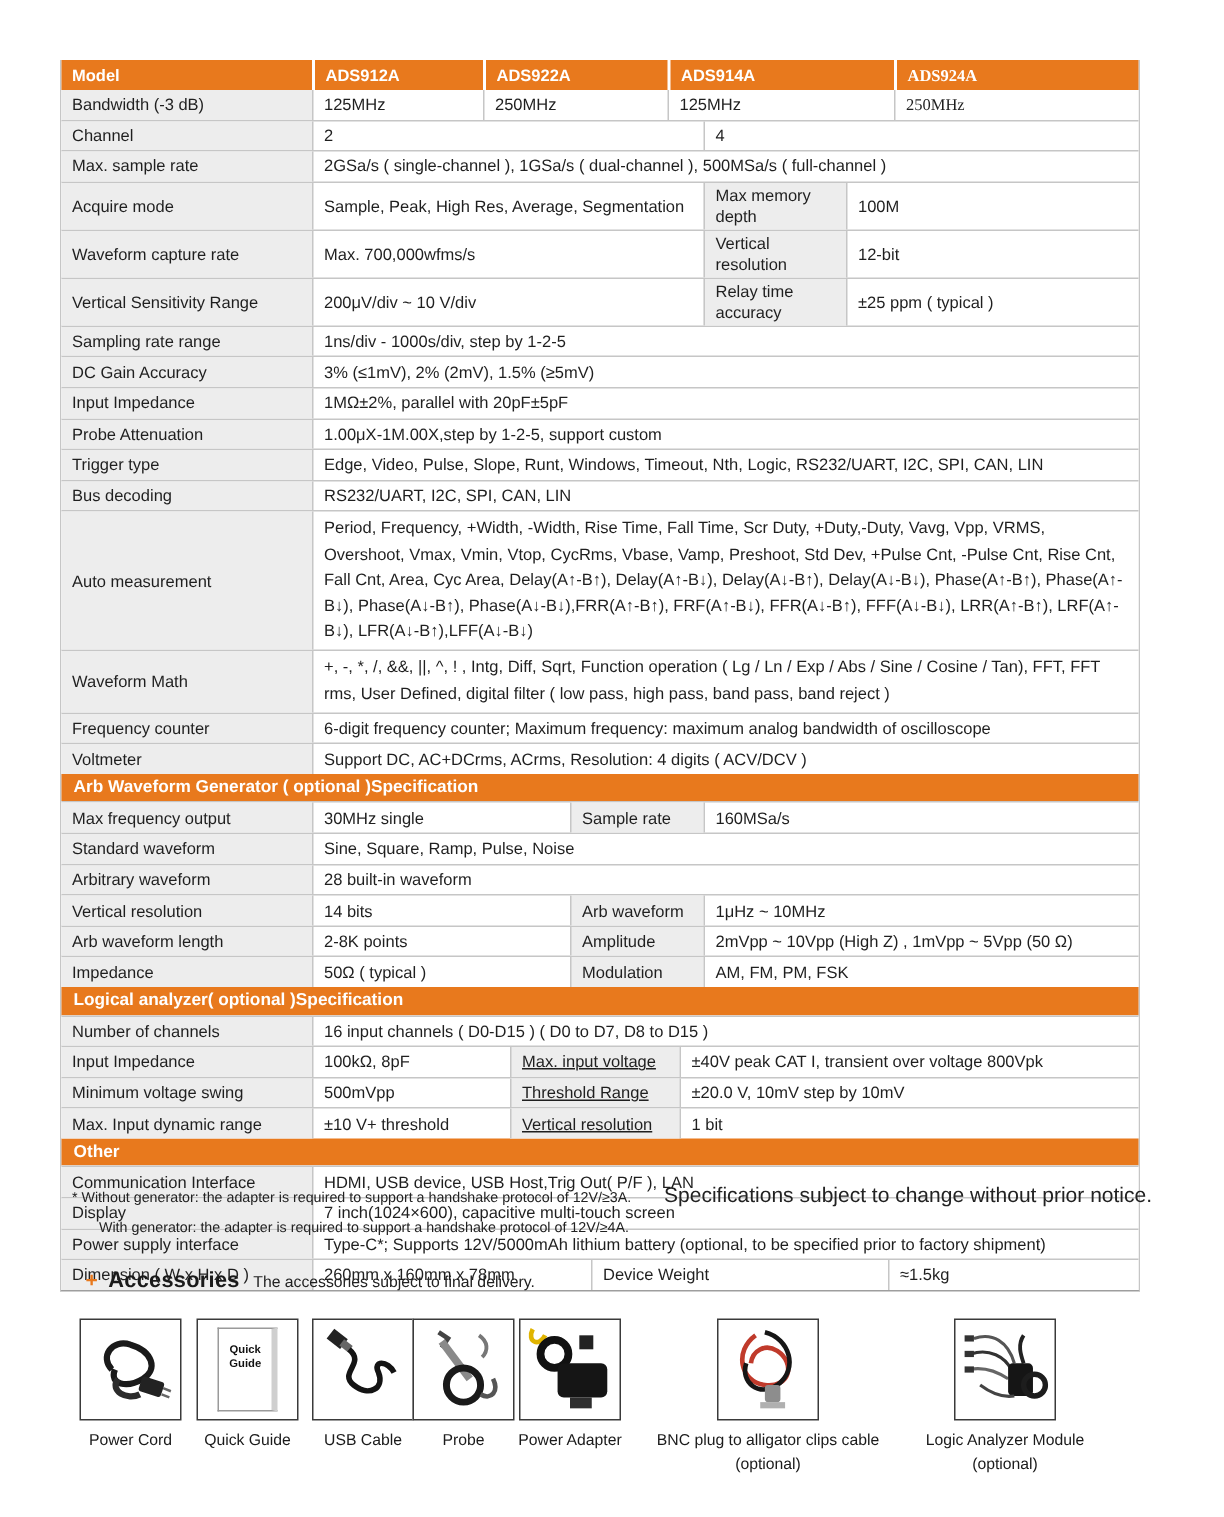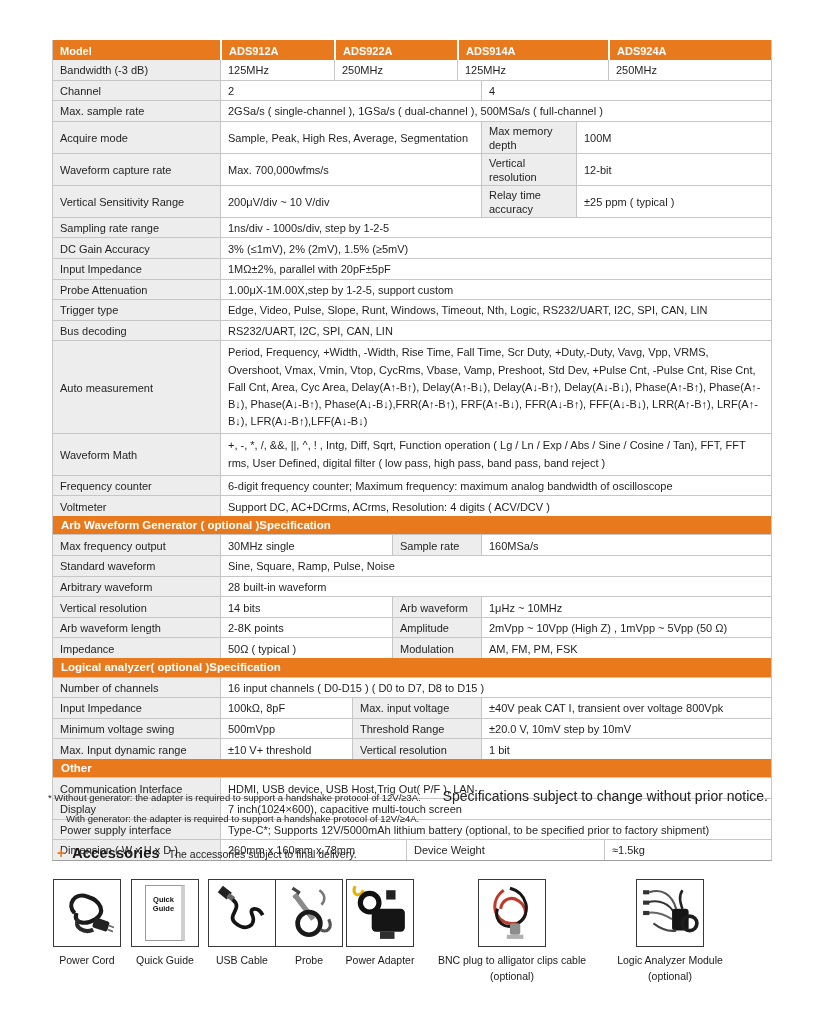--- a/index.html
+++ b/index.html
@@ -6,43 +6,43 @@
     --orange:#E8791D;
     --border:#C6C6C6;
     --labelbg:#EDEDED;
     --text:#1F1F1F;
   }
   html,body{margin:0;padding:0;background:#fff;}
   body{font-family:"Liberation Sans", sans-serif;color:var(--text);}
   .page{position:relative;width:816px;height:1011px;background:#fff;overflow:hidden;}
 
   
-  .spec{position:absolute;left:52px;top:40px;width:720px;box-sizing:border-box;
+  .spec{position:absolute;left:40px;top:40px;width:720px;box-sizing:border-box;
         border-left:1px solid var(--border);border-right:1px solid var(--border);
         border-bottom:1px solid #9E9E9E;font-size:11px;}
   .thead{display:flex;background:var(--orange);color:#fff;font-weight:700;}
   .thead .cell{min-height:20px;background:transparent;}
   .thead .cell + .cell{border-left:2px solid #fff;}
   .trow{display:flex;align-items:stretch;border-top:1px solid var(--border);background:#fff;}
   .thead + .trow{border-top:none;}
   .sbar{background:var(--orange);color:#fff;font-weight:700;font-size:11.5px;
         min-height:18.5px;display:flex;align-items:center;padding:0 8px;box-sizing:border-box;}
   .cell{box-sizing:border-box;padding:2px 6px 1px 7px;display:flex;align-items:center;
         min-height:19.6px;line-height:14px;}
   .cell + .cell{border-left:1px solid var(--border);}
   .lab{background:var(--labelbg);}
   .multi{display:block;line-height:17.2px;padding-top:3px;padding-bottom:3px;}
   
   .wl{width:167px;flex:none;}
-  .w1{width:114px;flex:none;} .w2{width:123px;flex:none;} .w3{width:151px;flex:none;} .w4{width:139px;flex:none;}
+  .w1{width:114px;flex:none;} .w2{width:123px;flex:none;} .w3{width:151px;flex:none;} .w4{width:139px;flex:none;font-family:Liberation Serif, serif;}
   .ws12{width:261px;flex:none;} .ws34{width:290px;flex:none;}
   .wfull{width:551px;flex:none;}
   .wa1{width:261px;flex:none;} .wa2{width:95px;flex:none;} .wa3{width:171px;flex:none;}
   .wb1{width:172px;flex:none;} .wb2{width:89px;flex:none;}  .wb3{width:290px;flex:none;}
-  .wc1{width:132px;flex:none;} .wc2{width:129px;flex:none;} .wc3{width:290px;flex:none;}
+  .wc1{width:132px;flex:none;} .wc2{width:113px;flex:none;text-decoration:underline;} .wc3{width:290px;flex:none;}
   .wd1{width:186px;flex:none;} .wd2{width:198px;flex:none;} .wd3{width:167px;flex:none;}
 
   
   .footnotes{position:absolute;left:48px;top:788px;width:720px;}
   .fn-line1{display:flex;justify-content:space-between;align-items:baseline;}
   .fn-small{font-size:9.5px;color:#222;}
   .fn-notice{font-size:14px;color:#222;}
   .fn-line2{margin-top:9px;margin-left:18px;font-size:9.5px;color:#222;}
 
   

